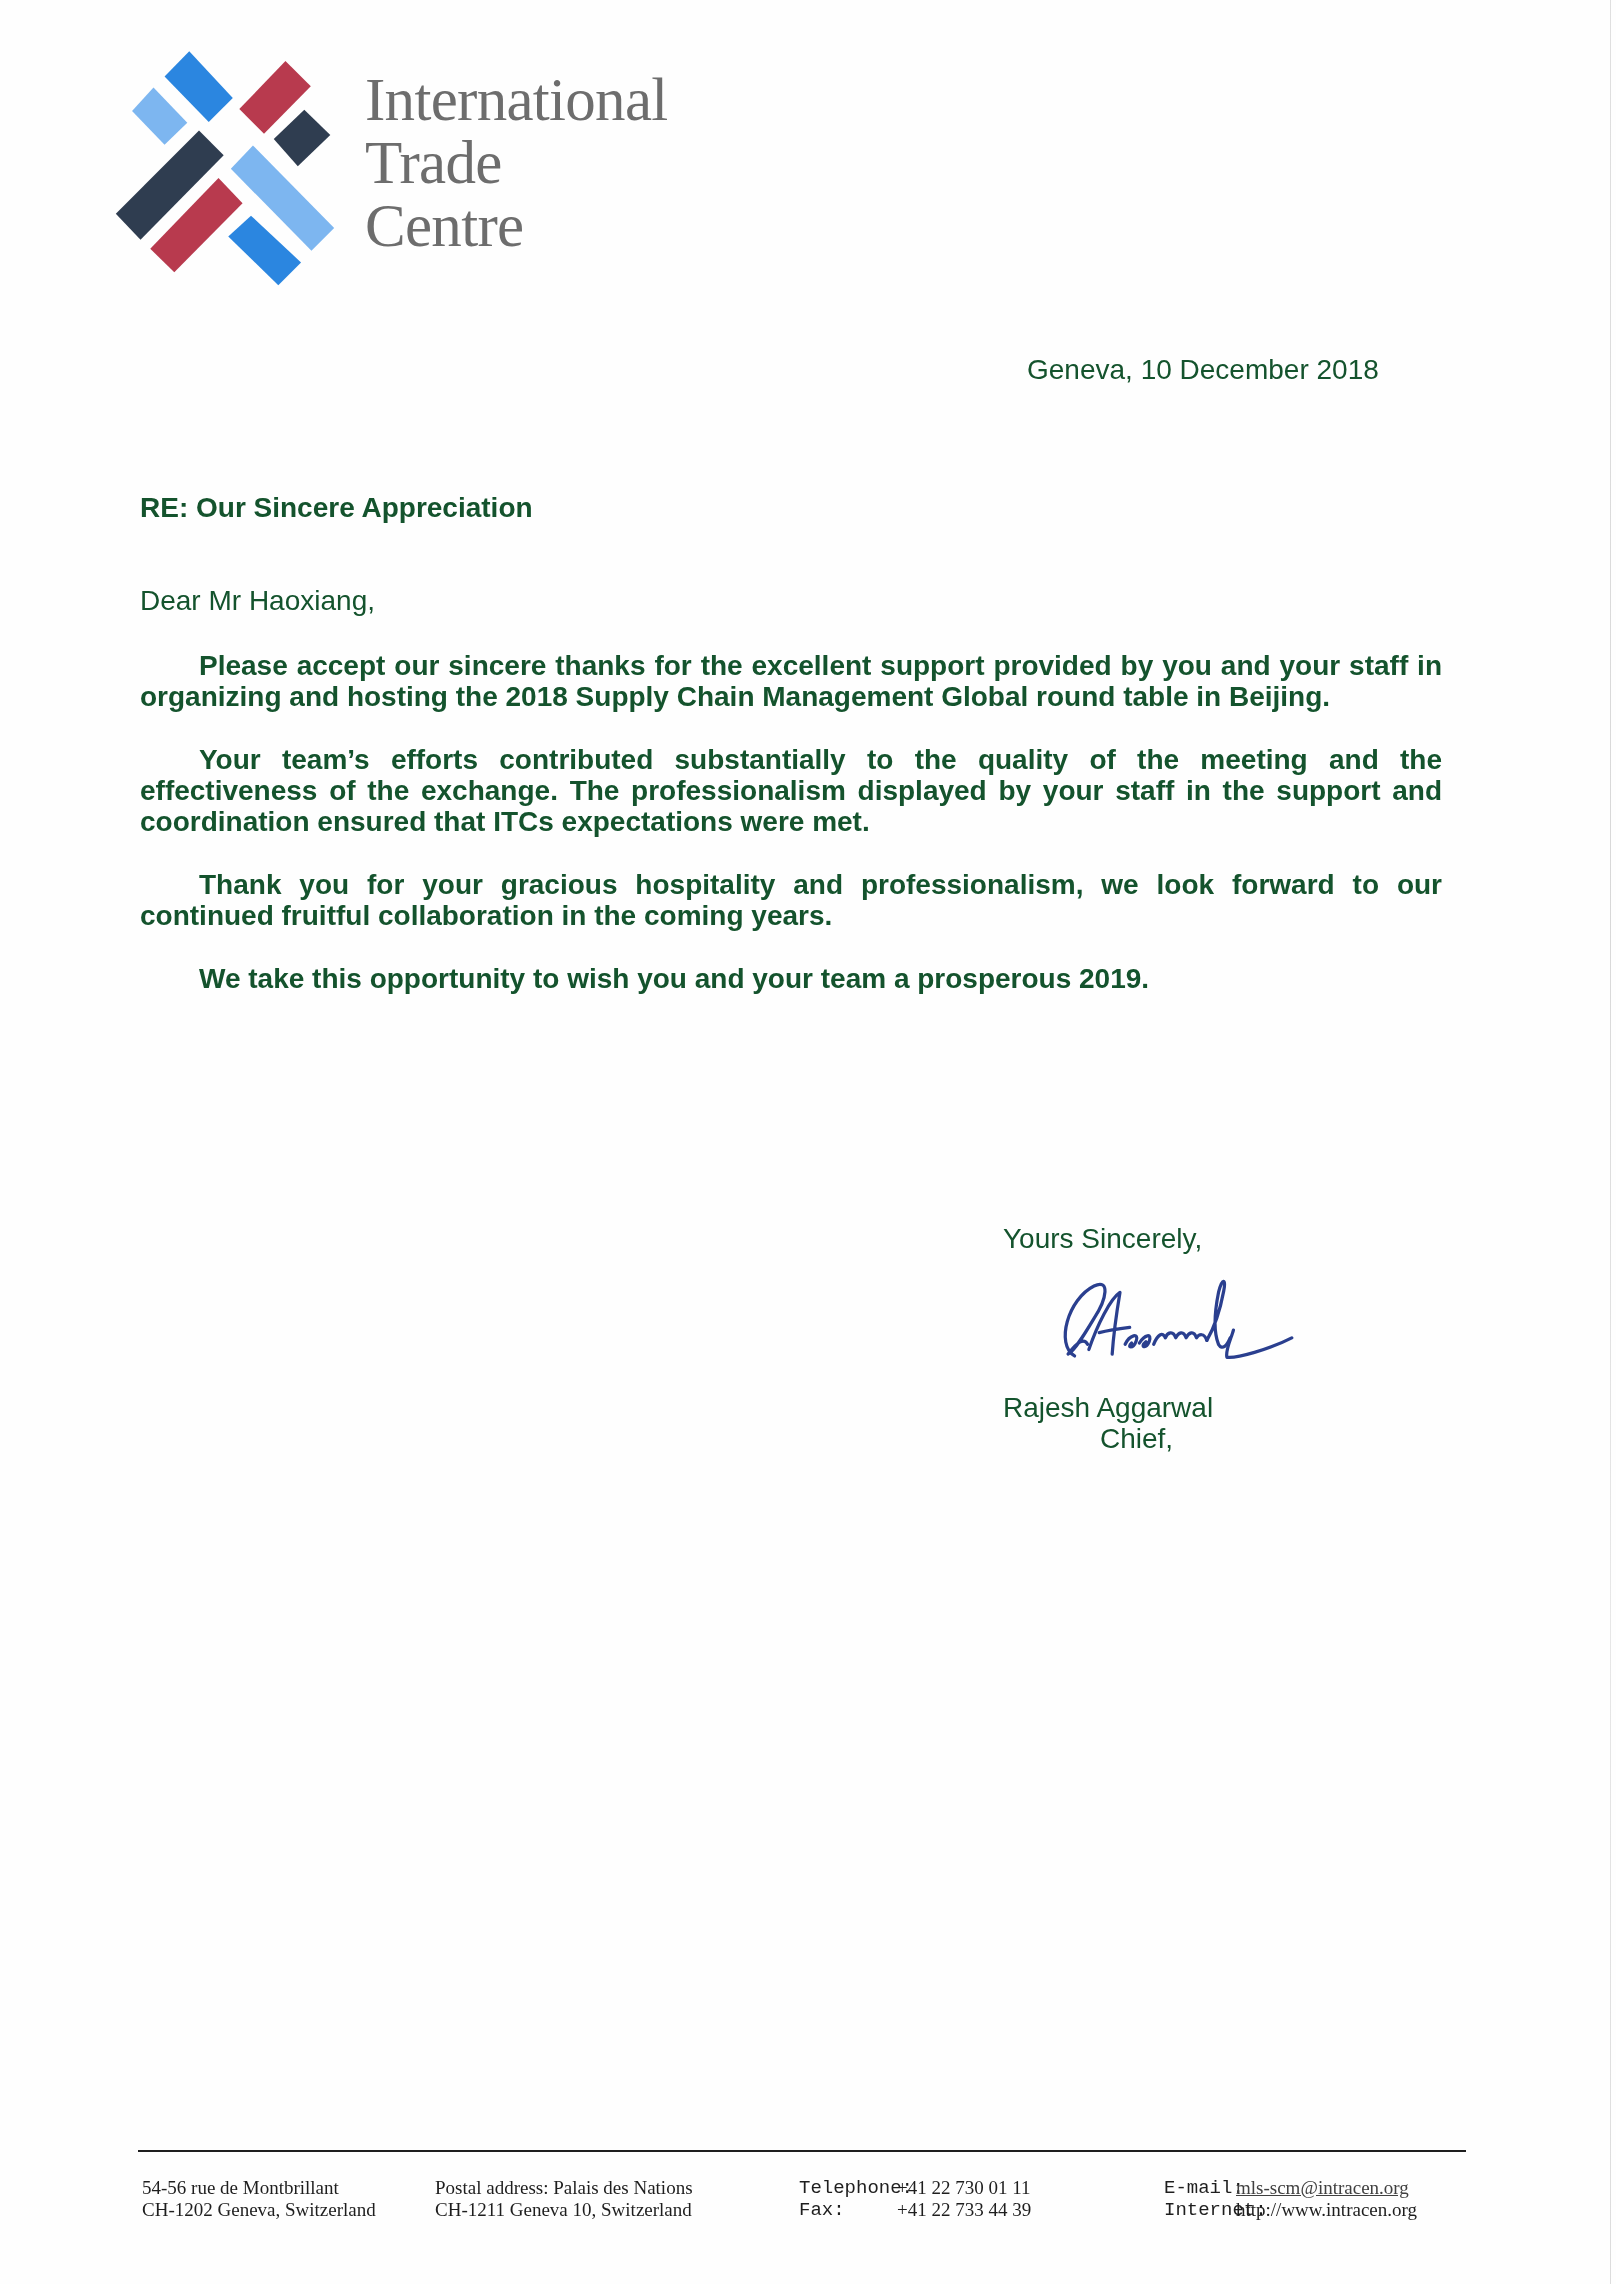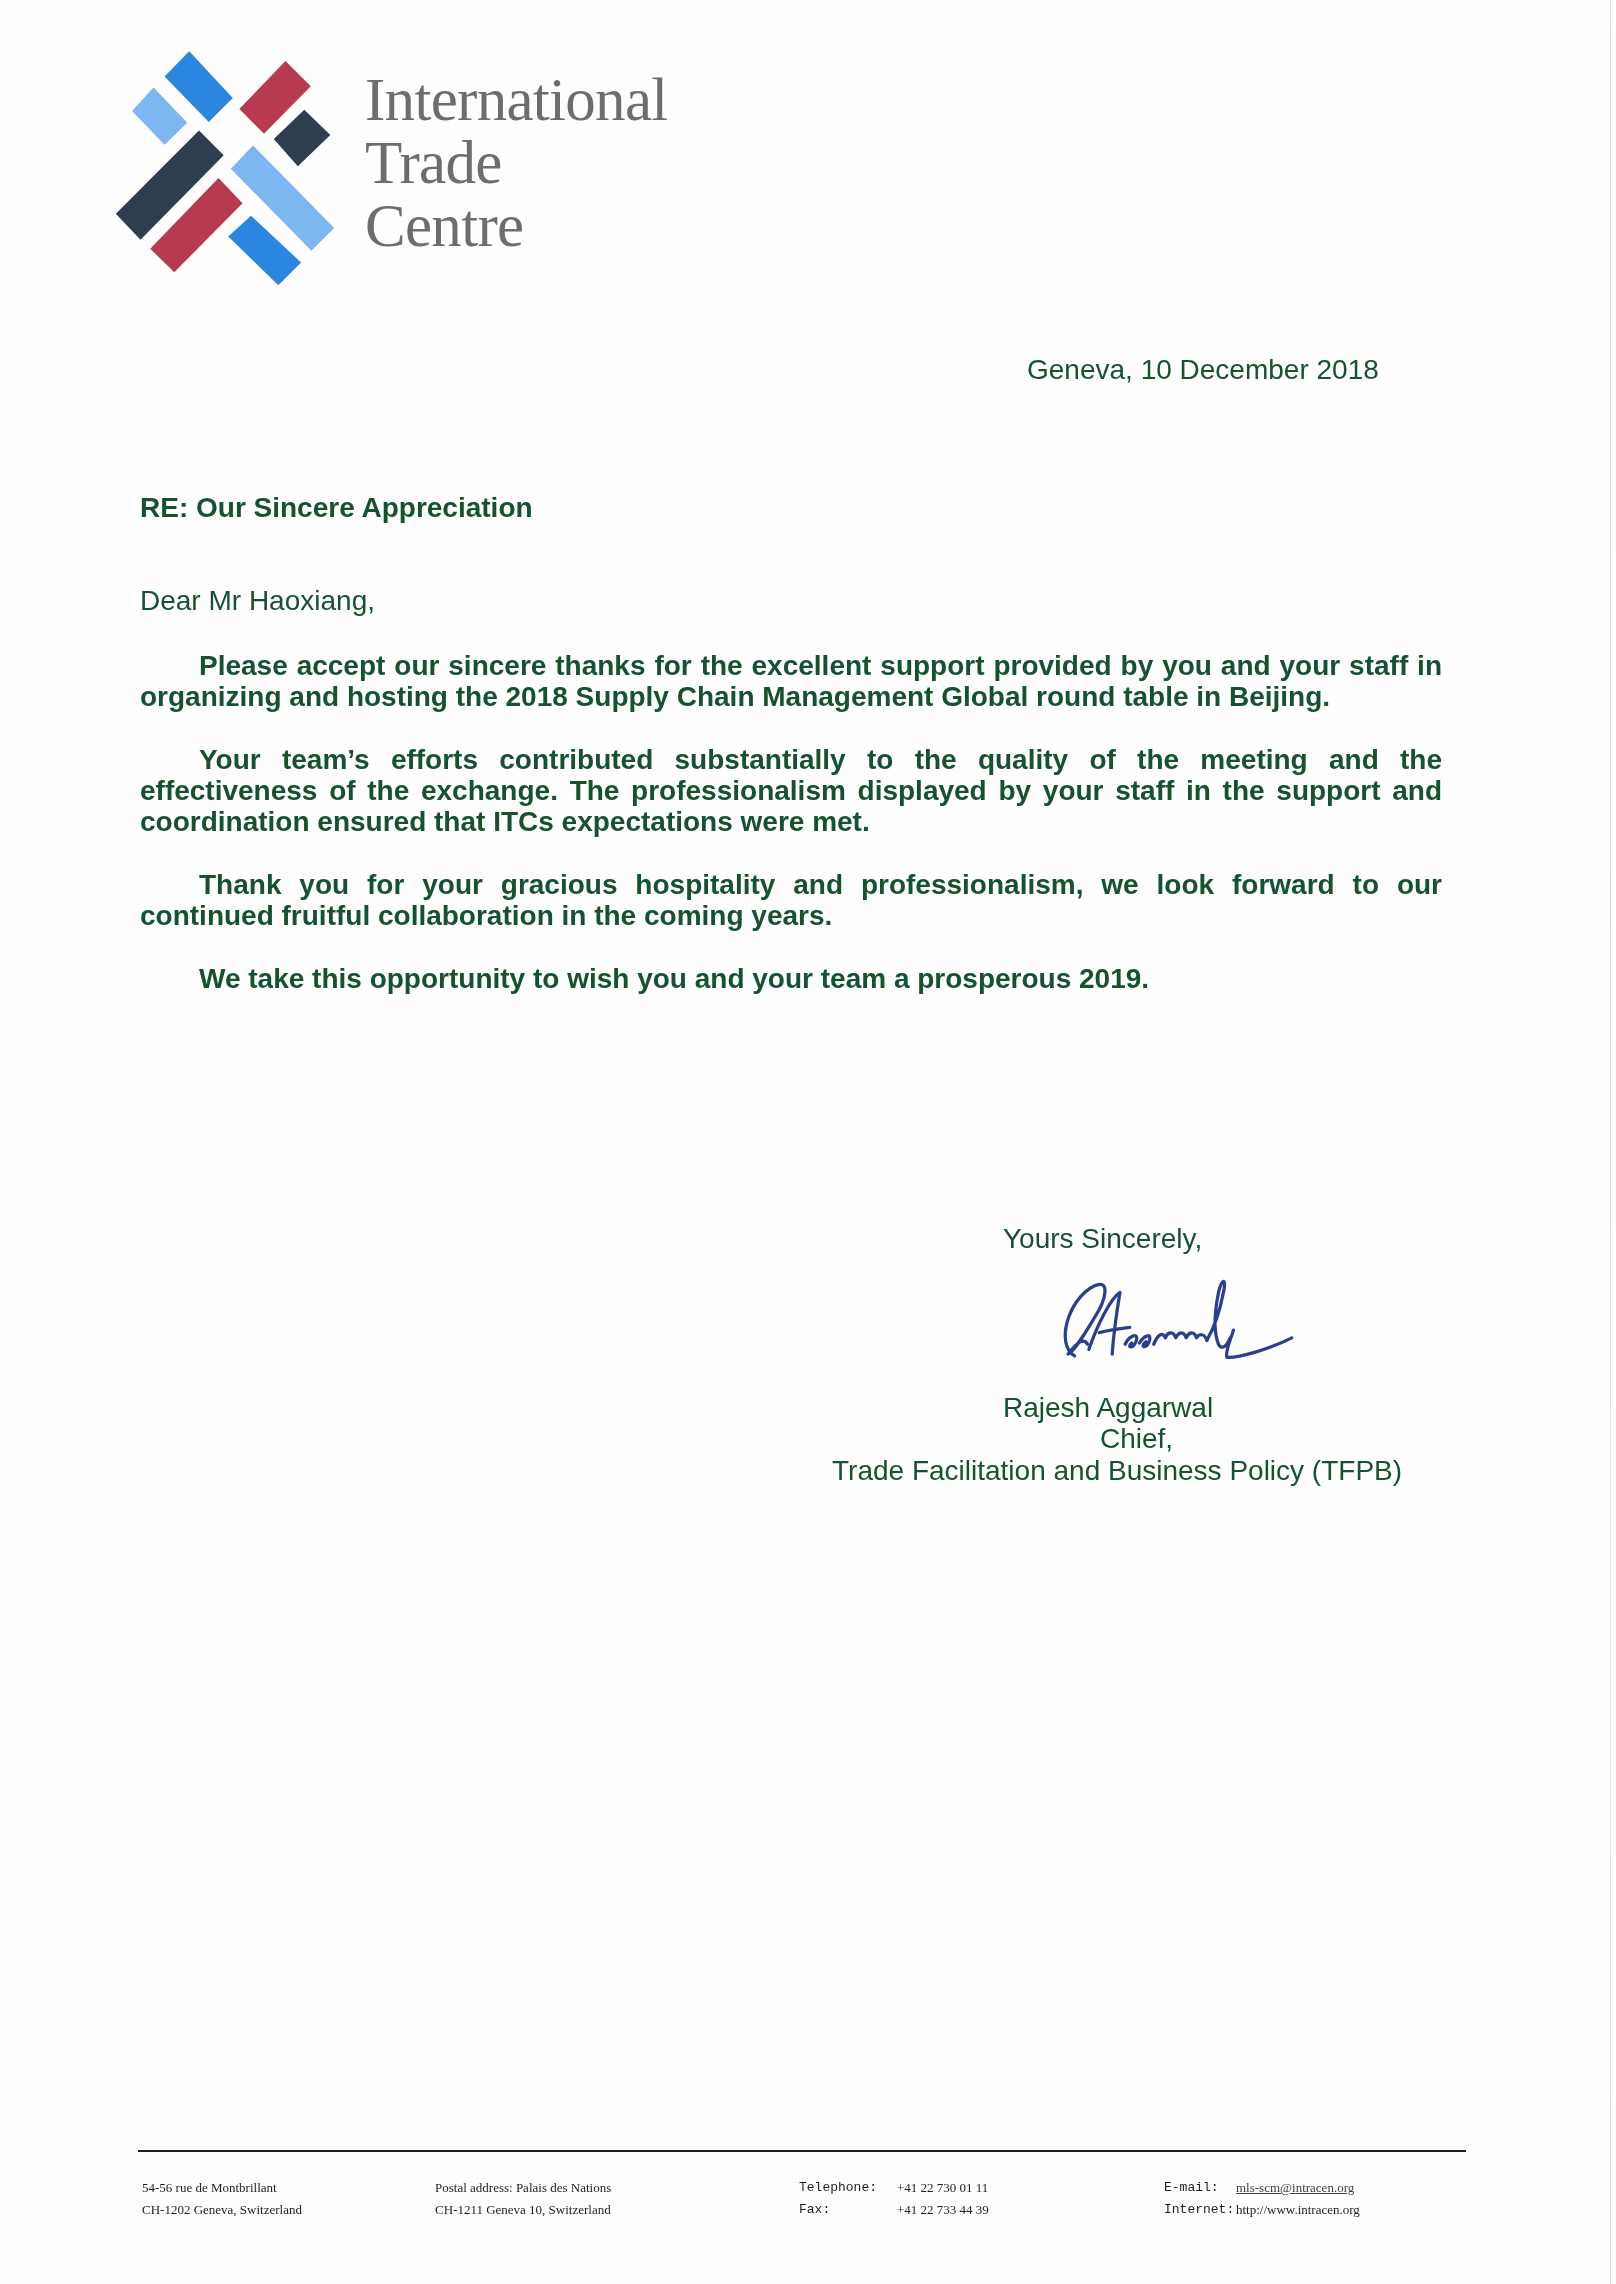--- a/index.html
+++ b/index.html
@@ -20,21 +20,21 @@
   .body-text p { margin: 0 0 32px 0; text-align: justify; line-height: 31px; text-indent: 59px; font-weight: bold; }
   .body-text p.last { text-align: left; }
 
   .closing { position: absolute; left: 1003px; top: 1223px; white-space: nowrap; }
   .signature { position: absolute; left: 1048px; top: 1273px; width: 306px; height: 94px; }
   .sig-name { position: absolute; left: 1003px; top: 1392px; white-space: nowrap; }
   .sig-title { position: absolute; left: 1100px; top: 1423px; white-space: nowrap; }
   .sig-dept { position: absolute; left: 832px; top: 1455px; white-space: nowrap; }
 
   .footer-rule { position: absolute; left: 138px; top: 2150px; width: 1328px; height: 2px; background: #1e1e1e; }
-  .footer { position: absolute; top: 2177px; font-family: "Liberation Serif", "DejaVu Serif", serif; font-size: 13px; line-height: 22px; color: #1e1e1e; white-space: nowrap; }
+  .footer { position: absolute; top: 2177px; font-family: "Liberation Serif", "DejaVu Serif", serif; font-size: 19px; line-height: 22px; color: #1e1e1e; white-space: nowrap; }
   .footer .row { display: flex; }
   .footer .lbl { display: inline-block; font-family: Liberation Mono, monospace; }
   .f-addr { left: 142px; }
   .f-postal { left: 435px; }
   .f-tel { left: 799px; }
   .f-tel .lbl { width: 98px; }
   .f-mail { left: 1164px; }
   .f-mail .lbl { width: 72px; }
   .email-link { color: #404040; text-decoration: underline; }
 </style>
@@ -80,21 +80,20 @@
       <path d="M62,118 C75,80 95,40 110,30 C105,60 100,95 98,125 M78,92 C95,88 110,86 125,84"></path>
       <path d="M118,110 C125,95 140,92 135,105 C130,118 120,115 128,108 M140,108 C148,95 160,92 155,106 C150,118 140,114 150,106"></path>
       <path d="M162,110 C168,95 176,90 180,100 C183,92 192,88 196,100 C200,92 208,88 212,100 C216,92 224,88 228,100 C232,94 240,92 244,104"></path>
       <path d="M244,104 C255,85 265,55 270,28 C274,10 268,5 262,30 C256,60 254,90 262,110 C268,120 275,112 280,100"></path>
       <path d="M285,88 C282,100 272,120 275,130 C290,132 340,118 375,100"></path>
     </g>
   </svg>
 
   <div class="sans sig-name">Rajesh Aggarwal</div>
   <div class="sans sig-title">Chief,</div>
-  <div class="sans sig-dept">Trade Facilitation and Business Policy (TFPB)</div>
 
   <div class="footer-rule"></div>
 
   <div class="footer f-addr">
     <div>54-56 rue de Montbrillant</div>
     <div>CH-1202 Geneva, Switzerland</div>
   </div>
 
   <div class="footer f-postal">
     <div>Postal address: Palais des Nations</div>

